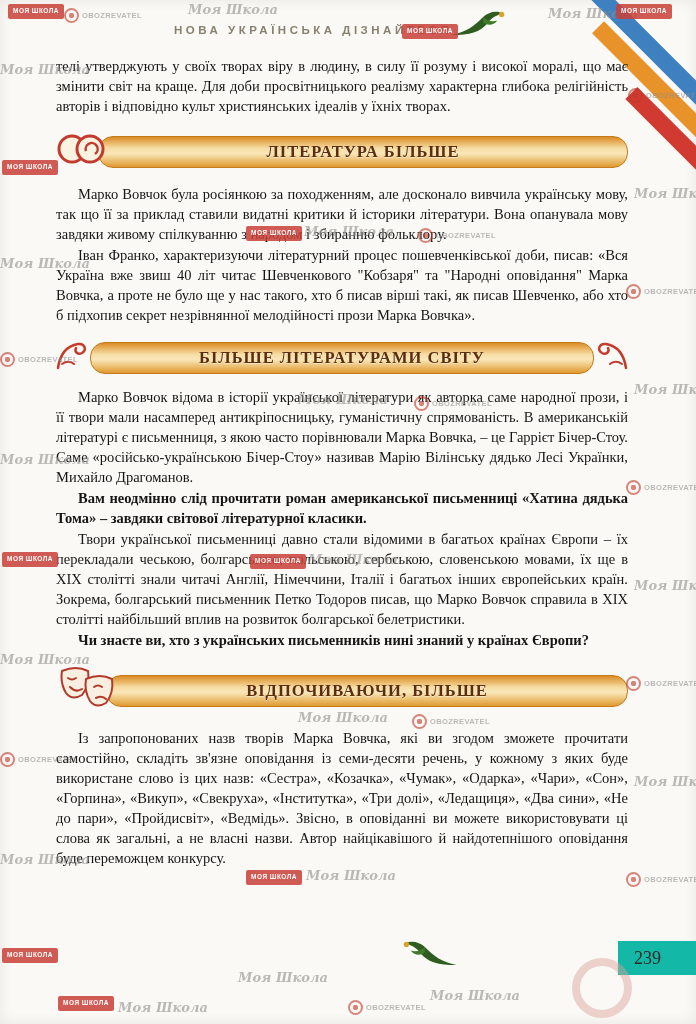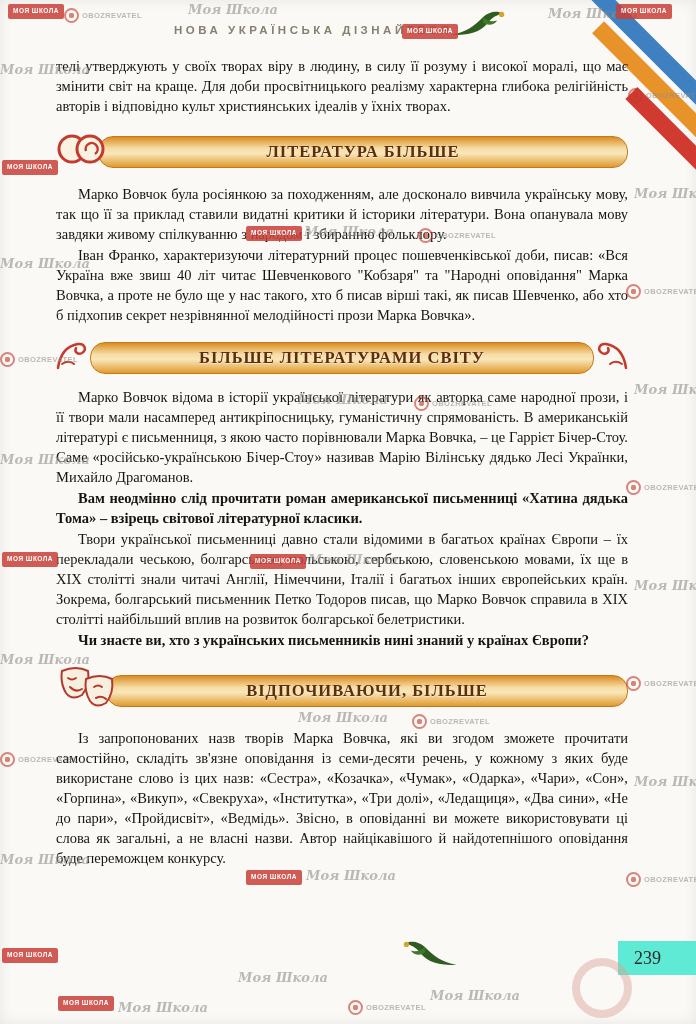--- a/index.html
+++ b/index.html
@@ -40,21 +40,21 @@
     border:1px solid #c47a18;
     display:flex;align-items:center;justify-content:center;
   }
   .banner-bar .bar-text{
     font-weight:bold;font-size:16.5px;letter-spacing:1px;color:#5b2e0e;
     text-shadow:0 1px 0 rgba(255,255,255,.45);
   }
   
   .page-number-box{
     position:absolute;right:0;top:941px;width:78px;height:34px;
-    background:#5eead4;display:flex;align-items:center;box-sizing:border-box;
+    background:#14b8a6;display:flex;align-items:center;box-sizing:border-box;
     padding-left:16px;font-size:18px;color:#2a2a28;z-index:2;text-align:right;
   }
   
   .wm-layer{position:absolute;inset:0;z-index:3;pointer-events:none;}
   .wm{position:absolute;white-space:nowrap;display:flex;align-items:center;gap:3px;}
   .wm.wm-script{
     font-family:"DejaVu Serif",serif;font-style:italic;font-weight:bold;
     font-size:13px;color:#8f8e8a;opacity:.6;
   }
   .wm.wm-badge{
@@ -128,21 +128,21 @@
       </div>
       <span class="banner-icon curl-right">
         <svg width="32" height="30" viewBox="0 0 32 30">
           <path d="M2,28 C4,14 10,6 22,4 C29,3 31,10 26,13 C22,15 18,12 20,8" fill="none" stroke="#c23b2e" stroke-width="2.5" stroke-linecap="round"></path>
           <path d="M6,24 C10,21 15,21 18,24" fill="none" stroke="#c23b2e" stroke-width="2" stroke-linecap="round"></path>
         </svg>
       </span>
     </div>
     <div>
         <p class="para">Марко Вовчок відома в історії української літератури як авторка саме народної прози, і її твори мали насамперед антикріпосницьку, гуманістичну спрямованість. В американській літературі є письменниця, з якою часто порівнювали Марка Вовчка, – це Гаррієт Бічер-Стоу. Саме «російсько-українською Бічер-Стоу» називав Марію Вілінську дядько Лесі Українки, Михайло Драгоманов.</p>
-        <p class="para bold">Вам неодмінно слід прочитати роман американської письменниці «Хатина дядька Тома» – взірець світової літературної класики.</p>
+        <p class="para bold">Вам неодмінно слід прочитати роман американської письменниці «Хатина дядька Тома» – завдяки світової літературної класики.</p>
         <p class="para">Твори української письменниці давно стали відомими в багатьох країнах Європи – їх перекладали чеською, болгарською, польською, сербською, словенською мовами, їх ще в XIX столітті знали читачі Англії, Німеччини, Італії і багатьох інших європейських країн. Зокрема, болгарський письменник Петко Тодоров писав, що Марко Вовчок справила в XIX столітті найбільший вплив на розвиток болгарської белетристики.</p>
         <p class="para bold">Чи знаєте ви, хто з українських письменників нині знаний у країнах Європи?</p>
       </div>
 
     <div class="banner">
       <span class="banner-icon masks">
         <svg width="62" height="46" viewBox="0 0 62 46">
           <g fill="#f9efe0" stroke="#b23a2b" stroke-width="2">
             <path d="M6,6 Q20,0 32,6 Q34,20 26,30 Q16,36 10,28 Q4,18 6,6 Z"></path>
             <path d="M30,14 Q44,8 56,14 Q58,28 50,38 Q40,44 34,36 Q28,26 30,14 Z"></path>

